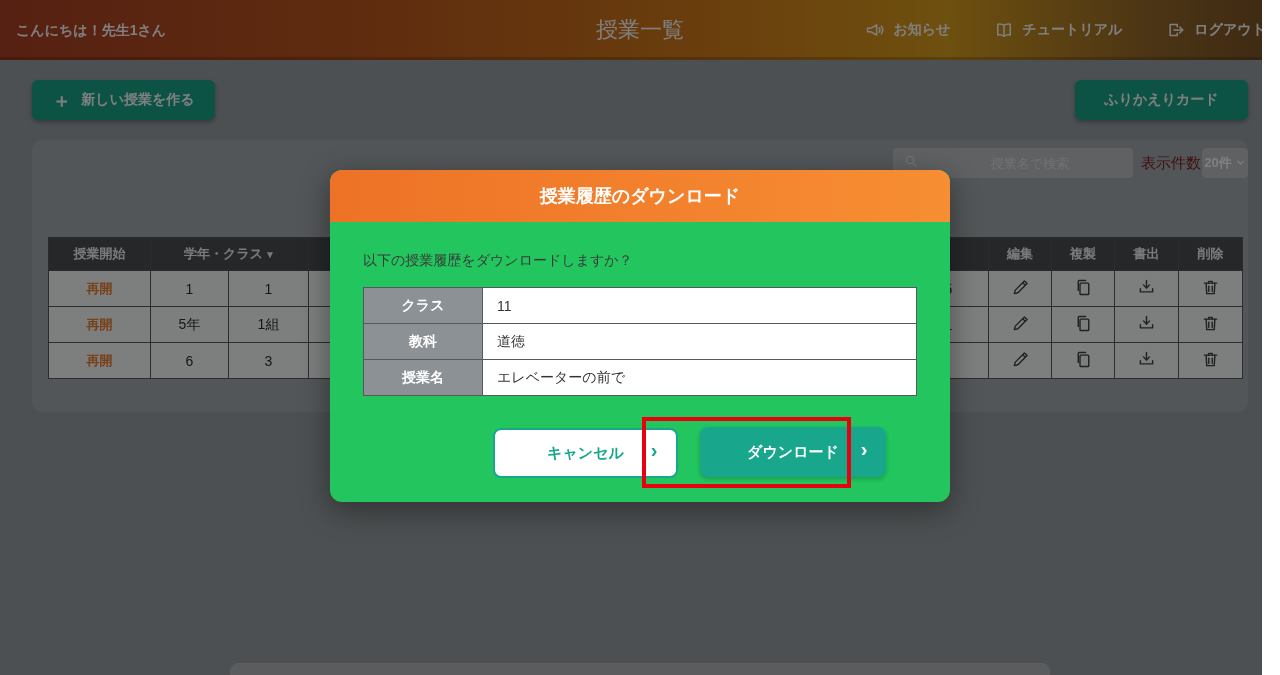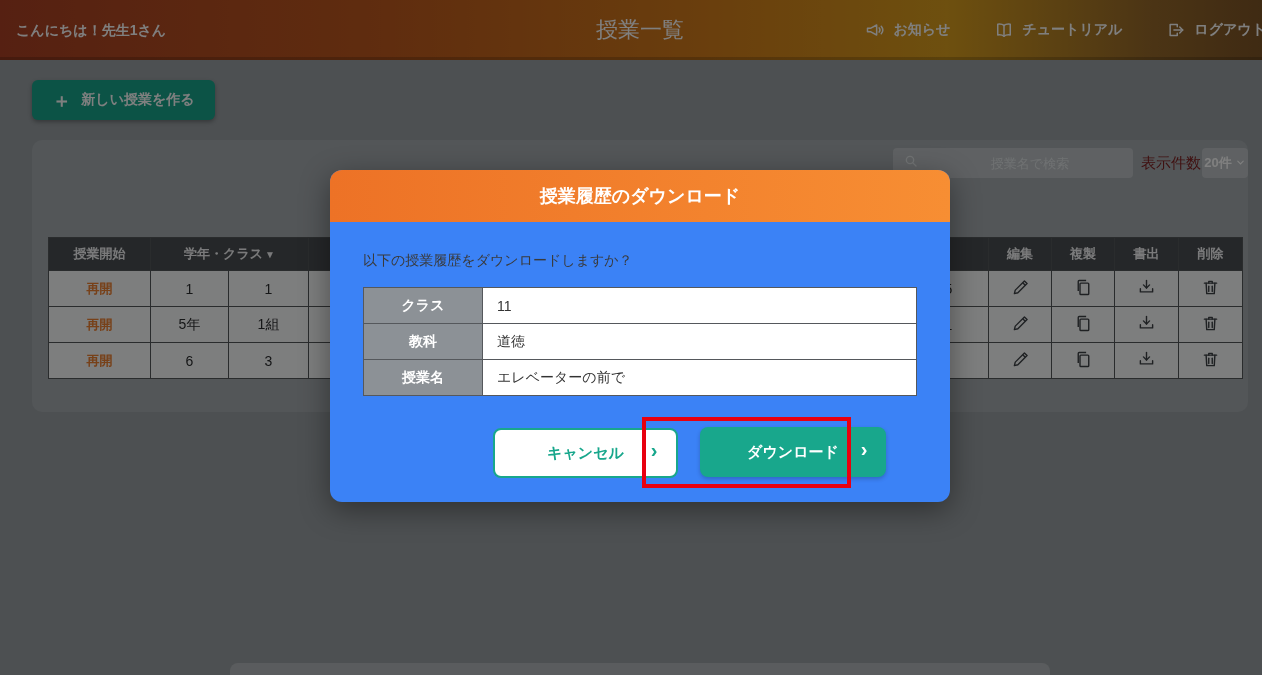--- a/index.html
+++ b/index.html
@@ -47,21 +47,21 @@
   .resume-link { color:#ef8233; font-size:13px; font-weight:bold; cursor:pointer; }
   .icon-btn { border:none; background:transparent; cursor:pointer; padding:0; line-height:0; }
   .icon-btn svg { display:inline-block; }
 
   .footer-strip { position:absolute; left:230px; top:663px; width:820px; height:12px; background:#b4b9bc; border-radius:8px 8px 0 0; }
 
   
   .dim-overlay { position:absolute; inset:0; background:rgba(0,0,0,0.5); }
 
   
-  .modal { position:absolute; left:330px; top:170px; width:620px; height:332px; background:#3b82f6;
+  .modal { position:absolute; left:330px; top:170px; width:620px; height:332px; background:#22c55e;
     border-radius:12px; box-shadow:0 8px 30px rgba(0,0,0,0.4); }
   .modal-header { position:absolute; left:0; top:0; width:620px; height:52px; border-radius:12px 12px 0 0;
     background:linear-gradient(90deg,#ed7226,#f78e33); color:#fff; font-size:18px; font-weight:bold;
     display:flex; align-items:center; justify-content:center; }
   .modal-prompt { position:absolute; left:33px; top:82px; font-size:14px; color:#3a3a3a; white-space:nowrap; }
   .modal-table { position:absolute; left:33px; top:117px; width:554px; border-collapse:collapse; table-layout:fixed; }
   .modal-table th, .modal-table td { border:1px solid #55585c; height:36px; font-size:14px; }
   .modal-table th { width:119px; background:#8c9196; color:#fff; font-weight:bold; text-align:center; }
   .modal-table td { background:#fff; color:#333; text-align:left; padding-left:14px; }
   .modal-btn { position:absolute; height:50px; border-radius:8px; font-family:Liberation Mono, monospace; font-size:15px; font-weight:bold;
@@ -110,20 +110,23 @@
         </span>
         <span>ログアウト</span>
       </div>
     </nav>
   </header>
 
   <button class="btn-teal btn-new">
     <span class="plus">＋</span>
     <span>新しい授業を作る</span>
   </button>
+  <button class="btn-teal btn-reflect">
+    <span>ふりかえりカード</span>
+  </button>
 
   <div class="panel"></div>
 
   <div class="search-box">
     <span>
       <svg width="16" height="16" viewBox="0 0 24 24" fill="none" stroke="#e3e7e9" stroke-width="2" stroke-linecap="round">
         <circle cx="10.5" cy="10.5" r="5.5"></circle>
           <path d="M14.8 14.8 19.5 19.5"></path>
       </svg>
     </span>

